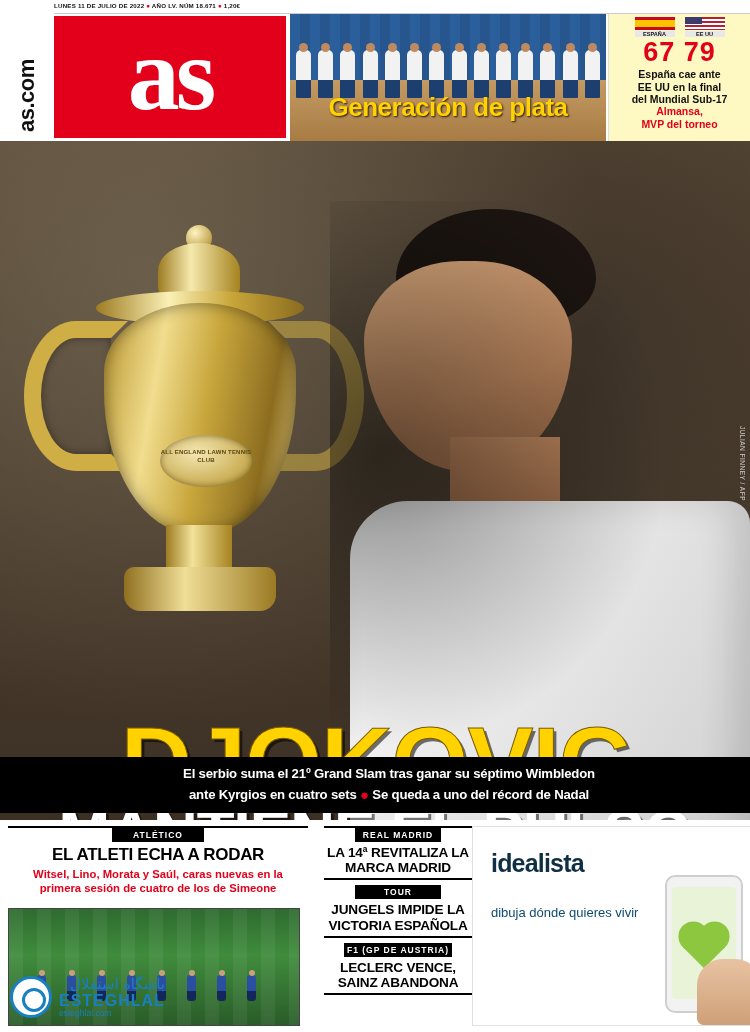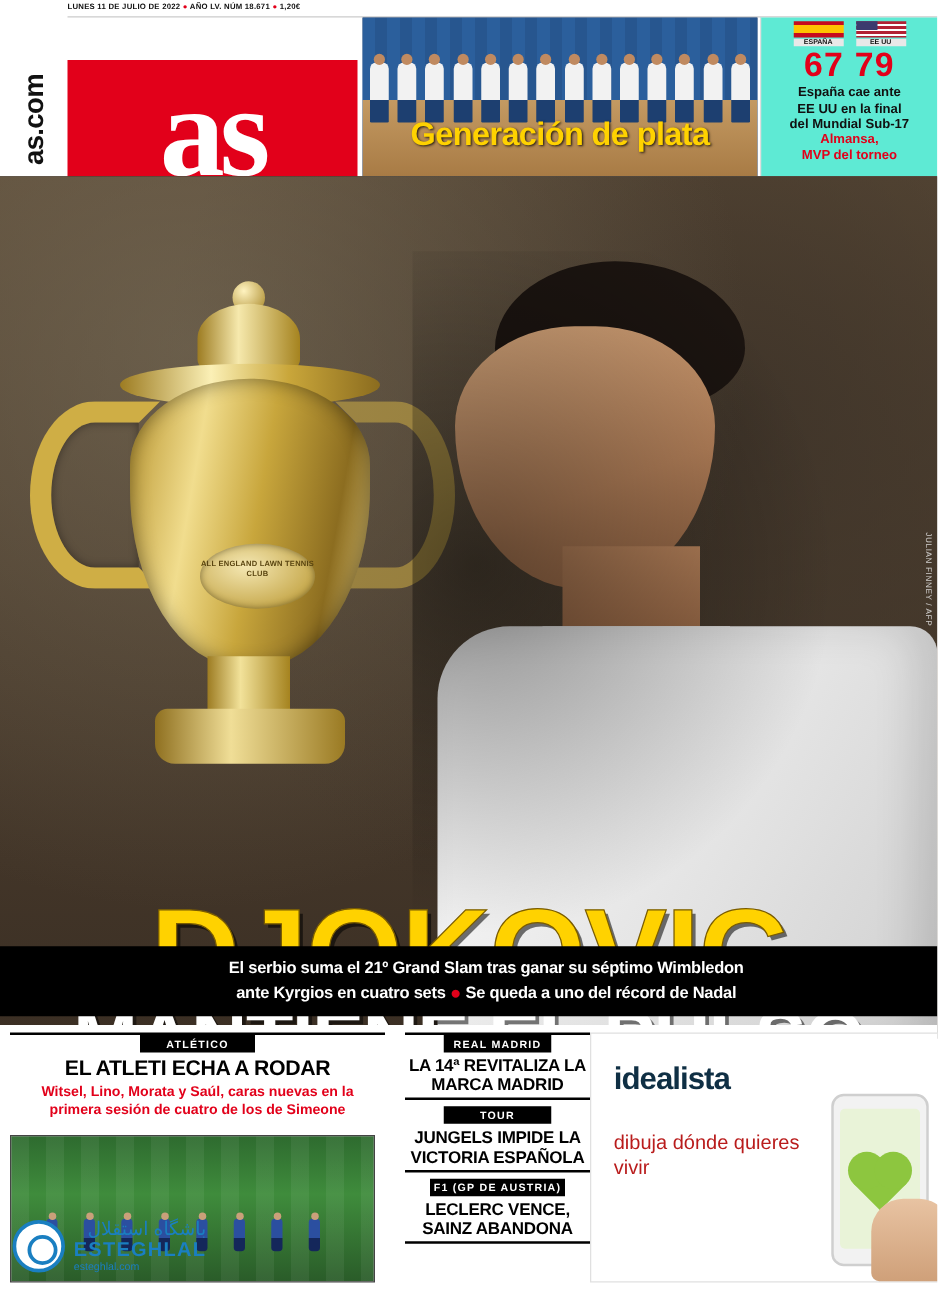--- a/index.html
+++ b/index.html
@@ -41,21 +41,21 @@
     left: 14px; top: 132px;
     font-size: 22px; font-weight: bold; color: #111;
     letter-spacing: -0.5px;
   }
 
   
   .logo-box {
     position: absolute; left: 54px; top: 16px;
     width: 232px; height: 122px;
     background: #e2001a;
-    display: flex; align-items: center; justify-content: center; margin-top: 32px;
+    display: flex; align-items: center; justify-content: center;
   }
   .logo-box .as {
     font-family: "Liberation Serif", serif;
     font-size: 104px; font-weight: bold; color: #ffffff;
     letter-spacing: -4px; line-height: .8;
     margin-top: -6px;
   }
 
   
   .top-photo {
@@ -90,21 +90,21 @@
     position: absolute; left: 0; bottom: 18px; width: 100%;
     text-align: center;
     font-size: 26px; font-weight: bold; color: #ffd200;
     text-shadow: 1px 1px 2px rgba(0,0,0,.8);
     letter-spacing: -.5px;
   }
 
   
   .top-right {
     position: absolute; left: 608px; top: 14px; width: 142px; height: 127px;
-    background: #5eead4; border-left: 1px solid #ddd;
+    background: #fef9c3; border-left: 1px solid #ddd;
     padding: 2px 4px 0;
     text-align: center;
   }
   .flags { display: flex; justify-content: center; gap: 10px; margin-top: 1px; }
   .flag { width: 40px; height: 13px; position: relative; }
   .flag.esp {
     background: linear-gradient(#c60b1e 0 25%, #ffc400 25% 75%, #c60b1e 75% 100%);
   }
   .flag.usa {
     background: repeating-linear-gradient(#b22234 0 2px, #fff 2px 4px);
@@ -318,21 +318,21 @@
   .ad {
     position: absolute; left: 472px; top: 6px; width: 296px; height: 200px;
     background: #ffffff; border: 1px solid #e0e0e0;
   }
   .ad .brand {
     position: absolute; left: 18px; top: 22px;
     font-size: 25px; font-weight: bold; color: #0f2f44; letter-spacing: -.8px;
   }
   .ad .claim {
     position: absolute; left: 18px; top: 78px; width: 150px;
-    font-size: 16px; color: #b91c1c; line-height: 1.25;
+    font-size: 13px; color: #0c4a6e; line-height: 1.25;
   }
   .ad .phone {
     position: absolute; right: 24px; top: 48px; width: 78px; height: 138px;
     background: #f2f2f2; border: 2px solid #cfcfcf; border-radius: 10px;
   }
   .ad .screen {
     position: absolute; left: 5px; top: 10px; right: 5px; bottom: 12px;
     background: #e9f3d8; border-radius: 4px; overflow: hidden;
   }
   .ad .heart {

